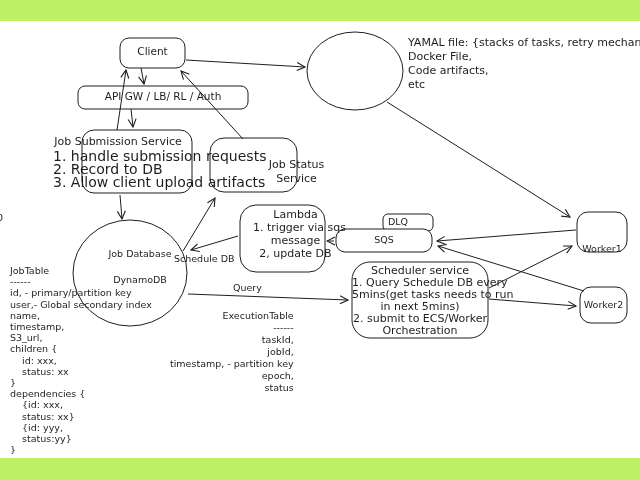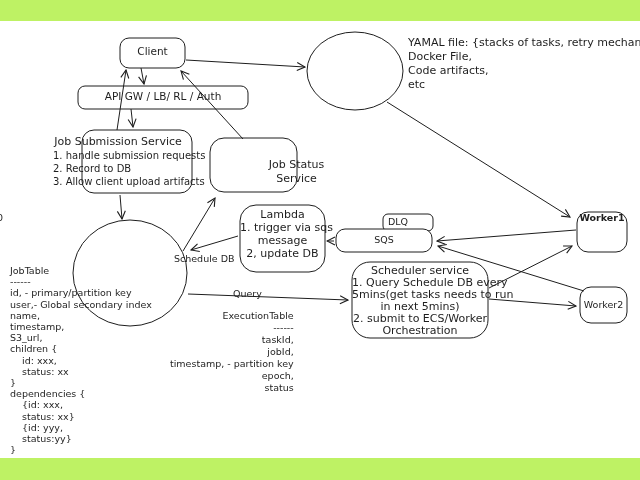--- a/index.html
+++ b/index.html
@@ -5,21 +5,21 @@
   html,body{margin:0;padding:0;background:#000;}
   #frame{
     position:relative;width:640px;height:480px;background:#bef264;
     overflow:hidden;font-family:"DejaVu Sans",sans-serif;color:#1e1e1e;
   }
   #canvas{position:absolute;left:0;top:21px;width:640px;height:437px;background:#ffffff;}
   #shapes{position:absolute;left:0;top:0;width:640px;height:480px;}
   .txt{position:absolute;color:#1e1e1e;line-height:1.25;}
   .ctr{text-align:center;}
   .pre{white-space:pre;}
-  .f8{font-size:10px;}
+  .f8{font-size:14px;}
   .f9{font-size:11px;}
   .f95{font-size:9.5px;}
   .f10{font-size:10.5px;}
 </style>
 </head>
 <body>
 
 <div id="frame">
   <div id="canvas"></div>
 
@@ -60,37 +60,40 @@
     <line x1="188" y1="294" x2="348" y2="300" stroke="#1e1e1e" marker-end="url(#arw)"></line>
   </svg>
 
   <div class="txt ctr f10" style="left:120px;top:45px;width:65px;">Client</div>
   <div class="txt ctr f10" style="left:78px;top:90px;width:170px;">API GW / LB/ RL / Auth</div>
   <div class="txt ctr f9" style="left:50px;top:135px;width:136px;">Job Submission Service</div>
   <div class="txt pre f8" style="left:53px;top:150px;line-height:12.8px;">1. handle submission requests
 2. Record to DB
 3. Allow client upload artifacts</div>
   <div class="txt ctr f9" style="left:210px;top:158px;width:87px;margin-left:43px;">Job Status Service</div>
-  <div class="txt ctr pre f9" style="left:240px;top:208px;width:85px;line-height:13px;">Lambda
+  <div class="txt ctr pre f9" style="left:240px;top:208px;width:85px;line-height:13px;padding-left:13px;">Lambda
 1. trigger via sqs
 message
 2, update DB</div>
   <div class="txt ctr f95" style="left:373px;top:216px;width:50px;">DLQ</div>
   <div class="txt ctr f95" style="left:336px;top:234px;width:96px;">SQS</div>
-  <div class="txt ctr f95" style="left:577px;top:212px;width:50px;font-weight:bold;">Worker1</div>
+  <div class="txt ctr f95" style="left:577px;top:243px;width:50px;">Worker1</div>
   <div class="txt ctr f95" style="left:580px;top:299px;width:47px;">Worker2</div>
+  <div class="txt ctr pre f95" style="left:83px;top:247px;width:114px;line-height:13px;">Job Database
+
+DynamoDB</div>
   <div class="txt ctr pre f9" style="left:352px;top:265px;width:136px;line-height:12px;">Scheduler service
 1. Query Schedule DB every
 5mins(get tasks needs to run
 in next 5mins)
 2. submit to ECS/Worker
 Orchestration</div>
 
   <div class="txt f95" style="left:174px;top:253px;">Schedule DB</div>
-  <div class="txt f95" style="left:233px;top:288px;">Query</div>
+  <div class="txt f95" style="left:233px;top:282px;">Query</div>
   <div class="txt pre f9" style="left:408px;top:36px;line-height:14px;">YAMAL file: {stacks of tasks, retry mechanism}
 Docker File,
 Code artifacts,
 etc</div>
   <div class="txt pre f95" style="left:10px;top:265px;line-height:11.2px;">JobTable
 ------
 id, - primary/partition key
 user,- Global secondary index
 name,
 timestamp,

